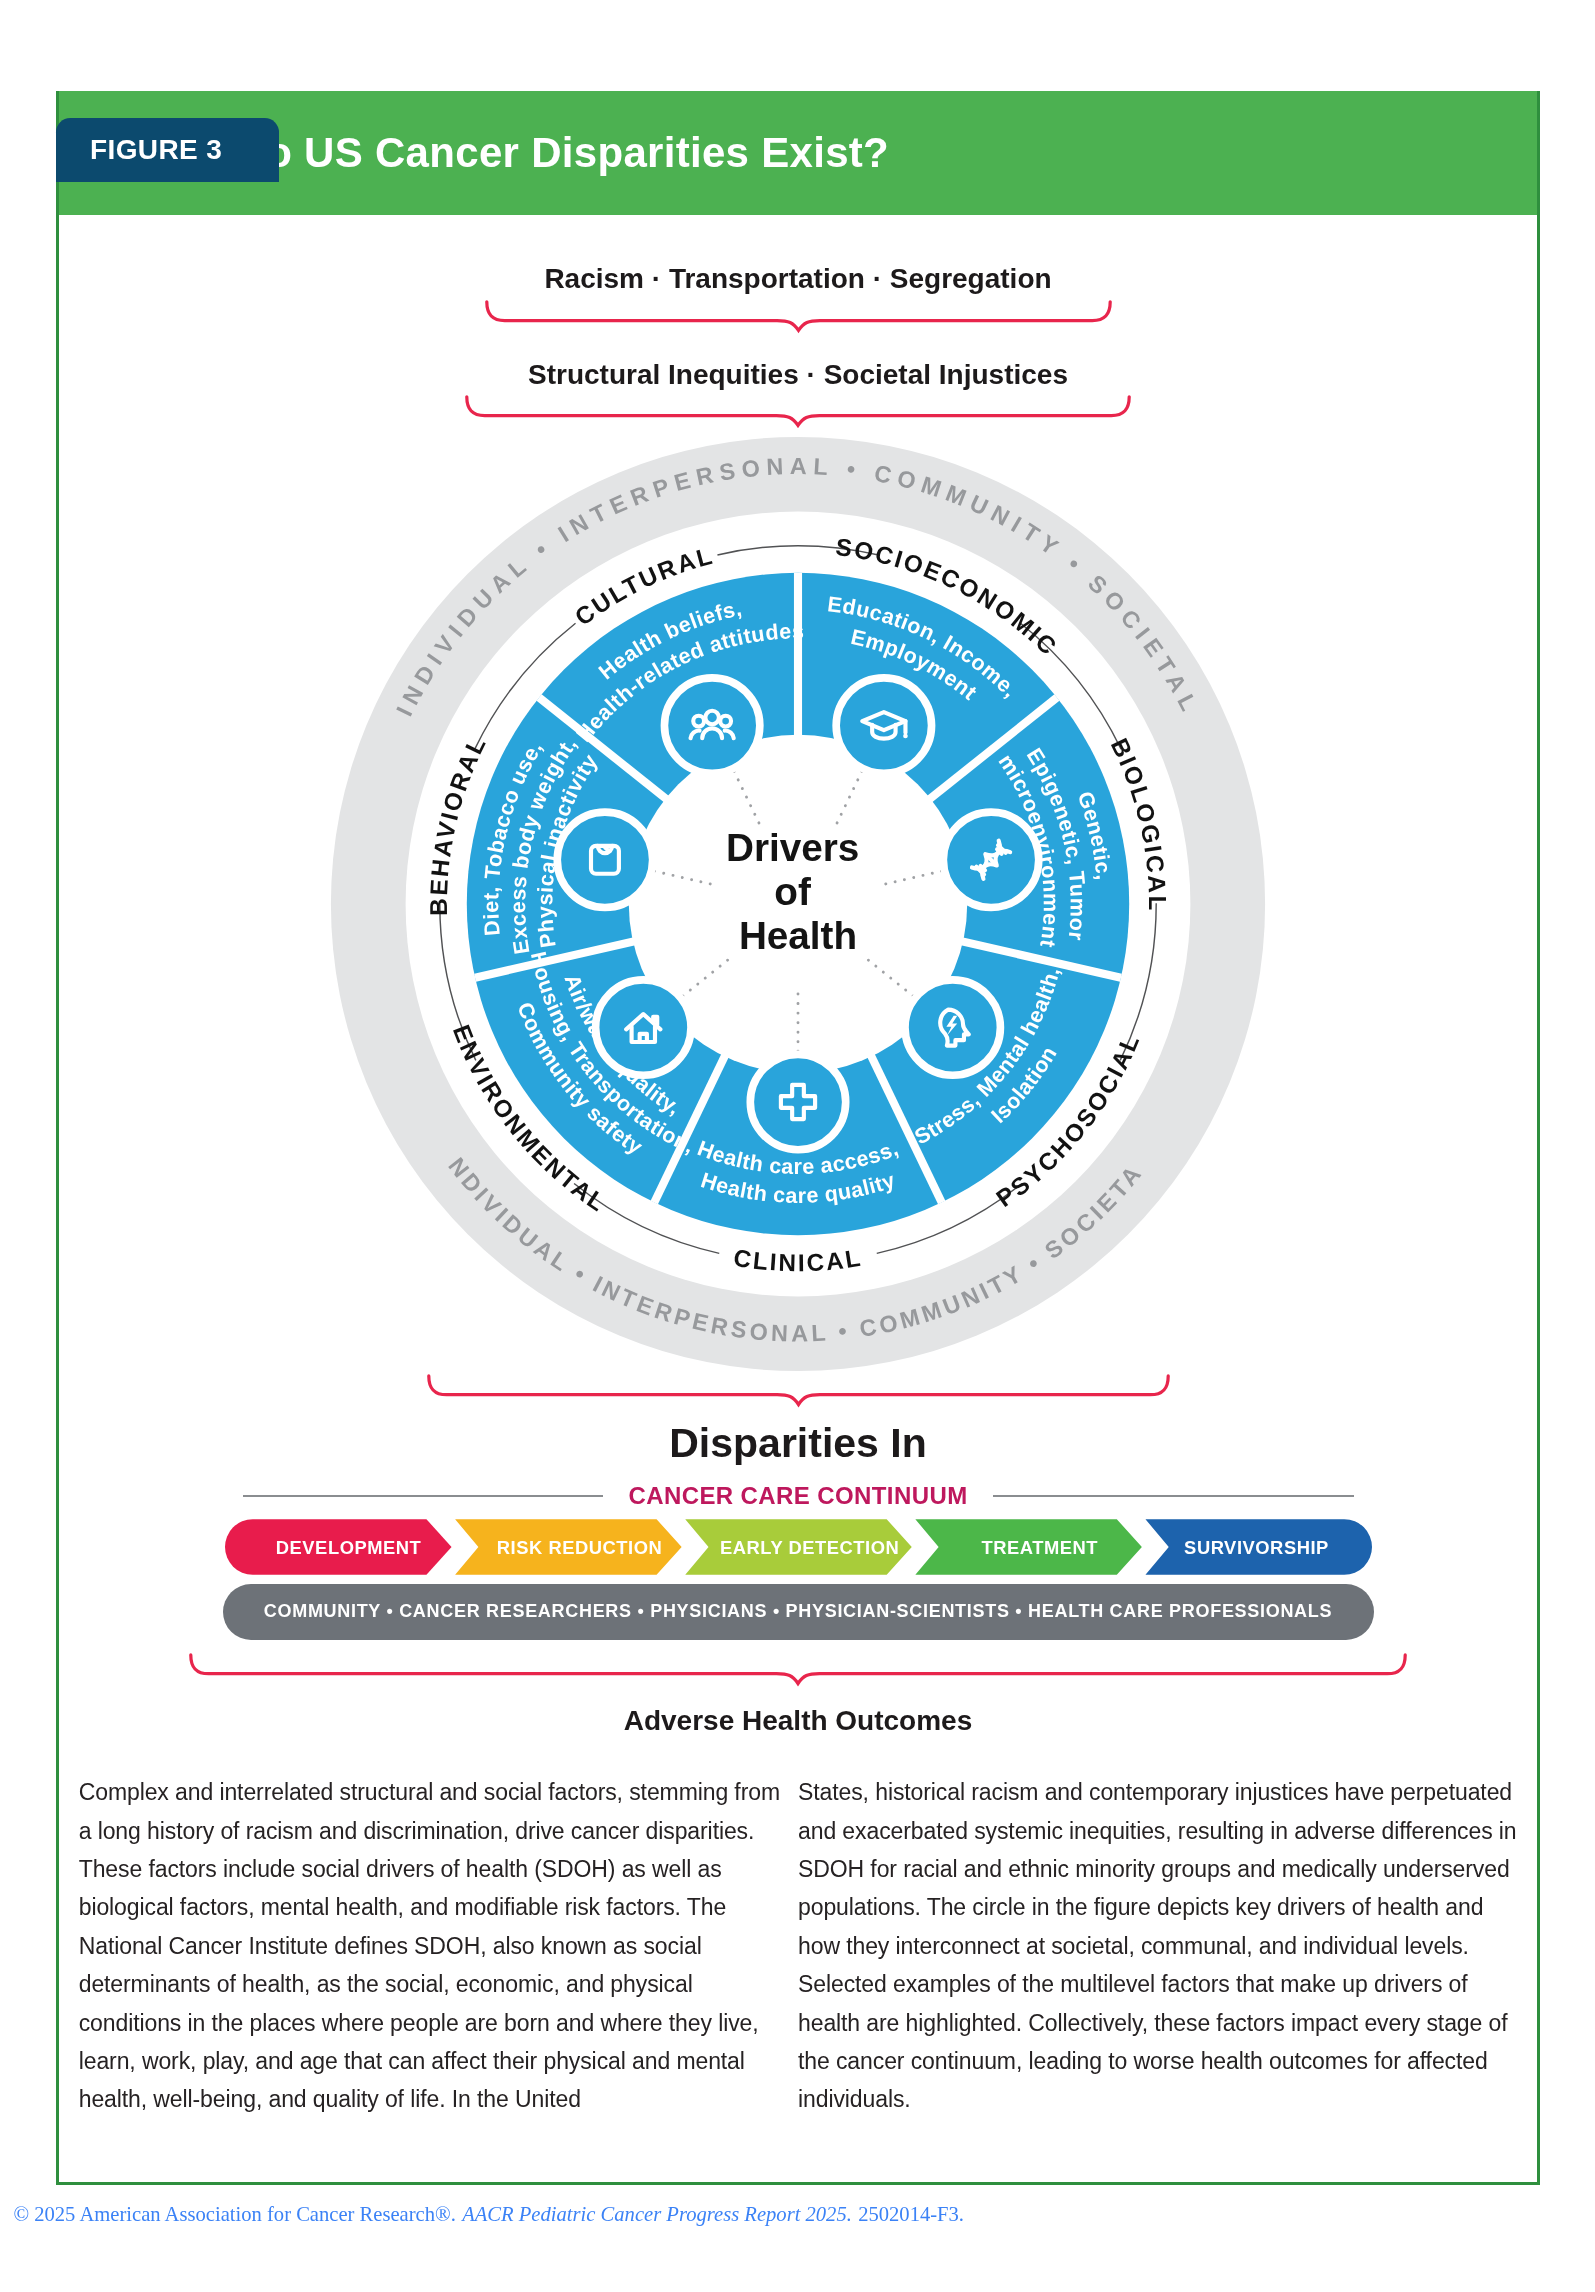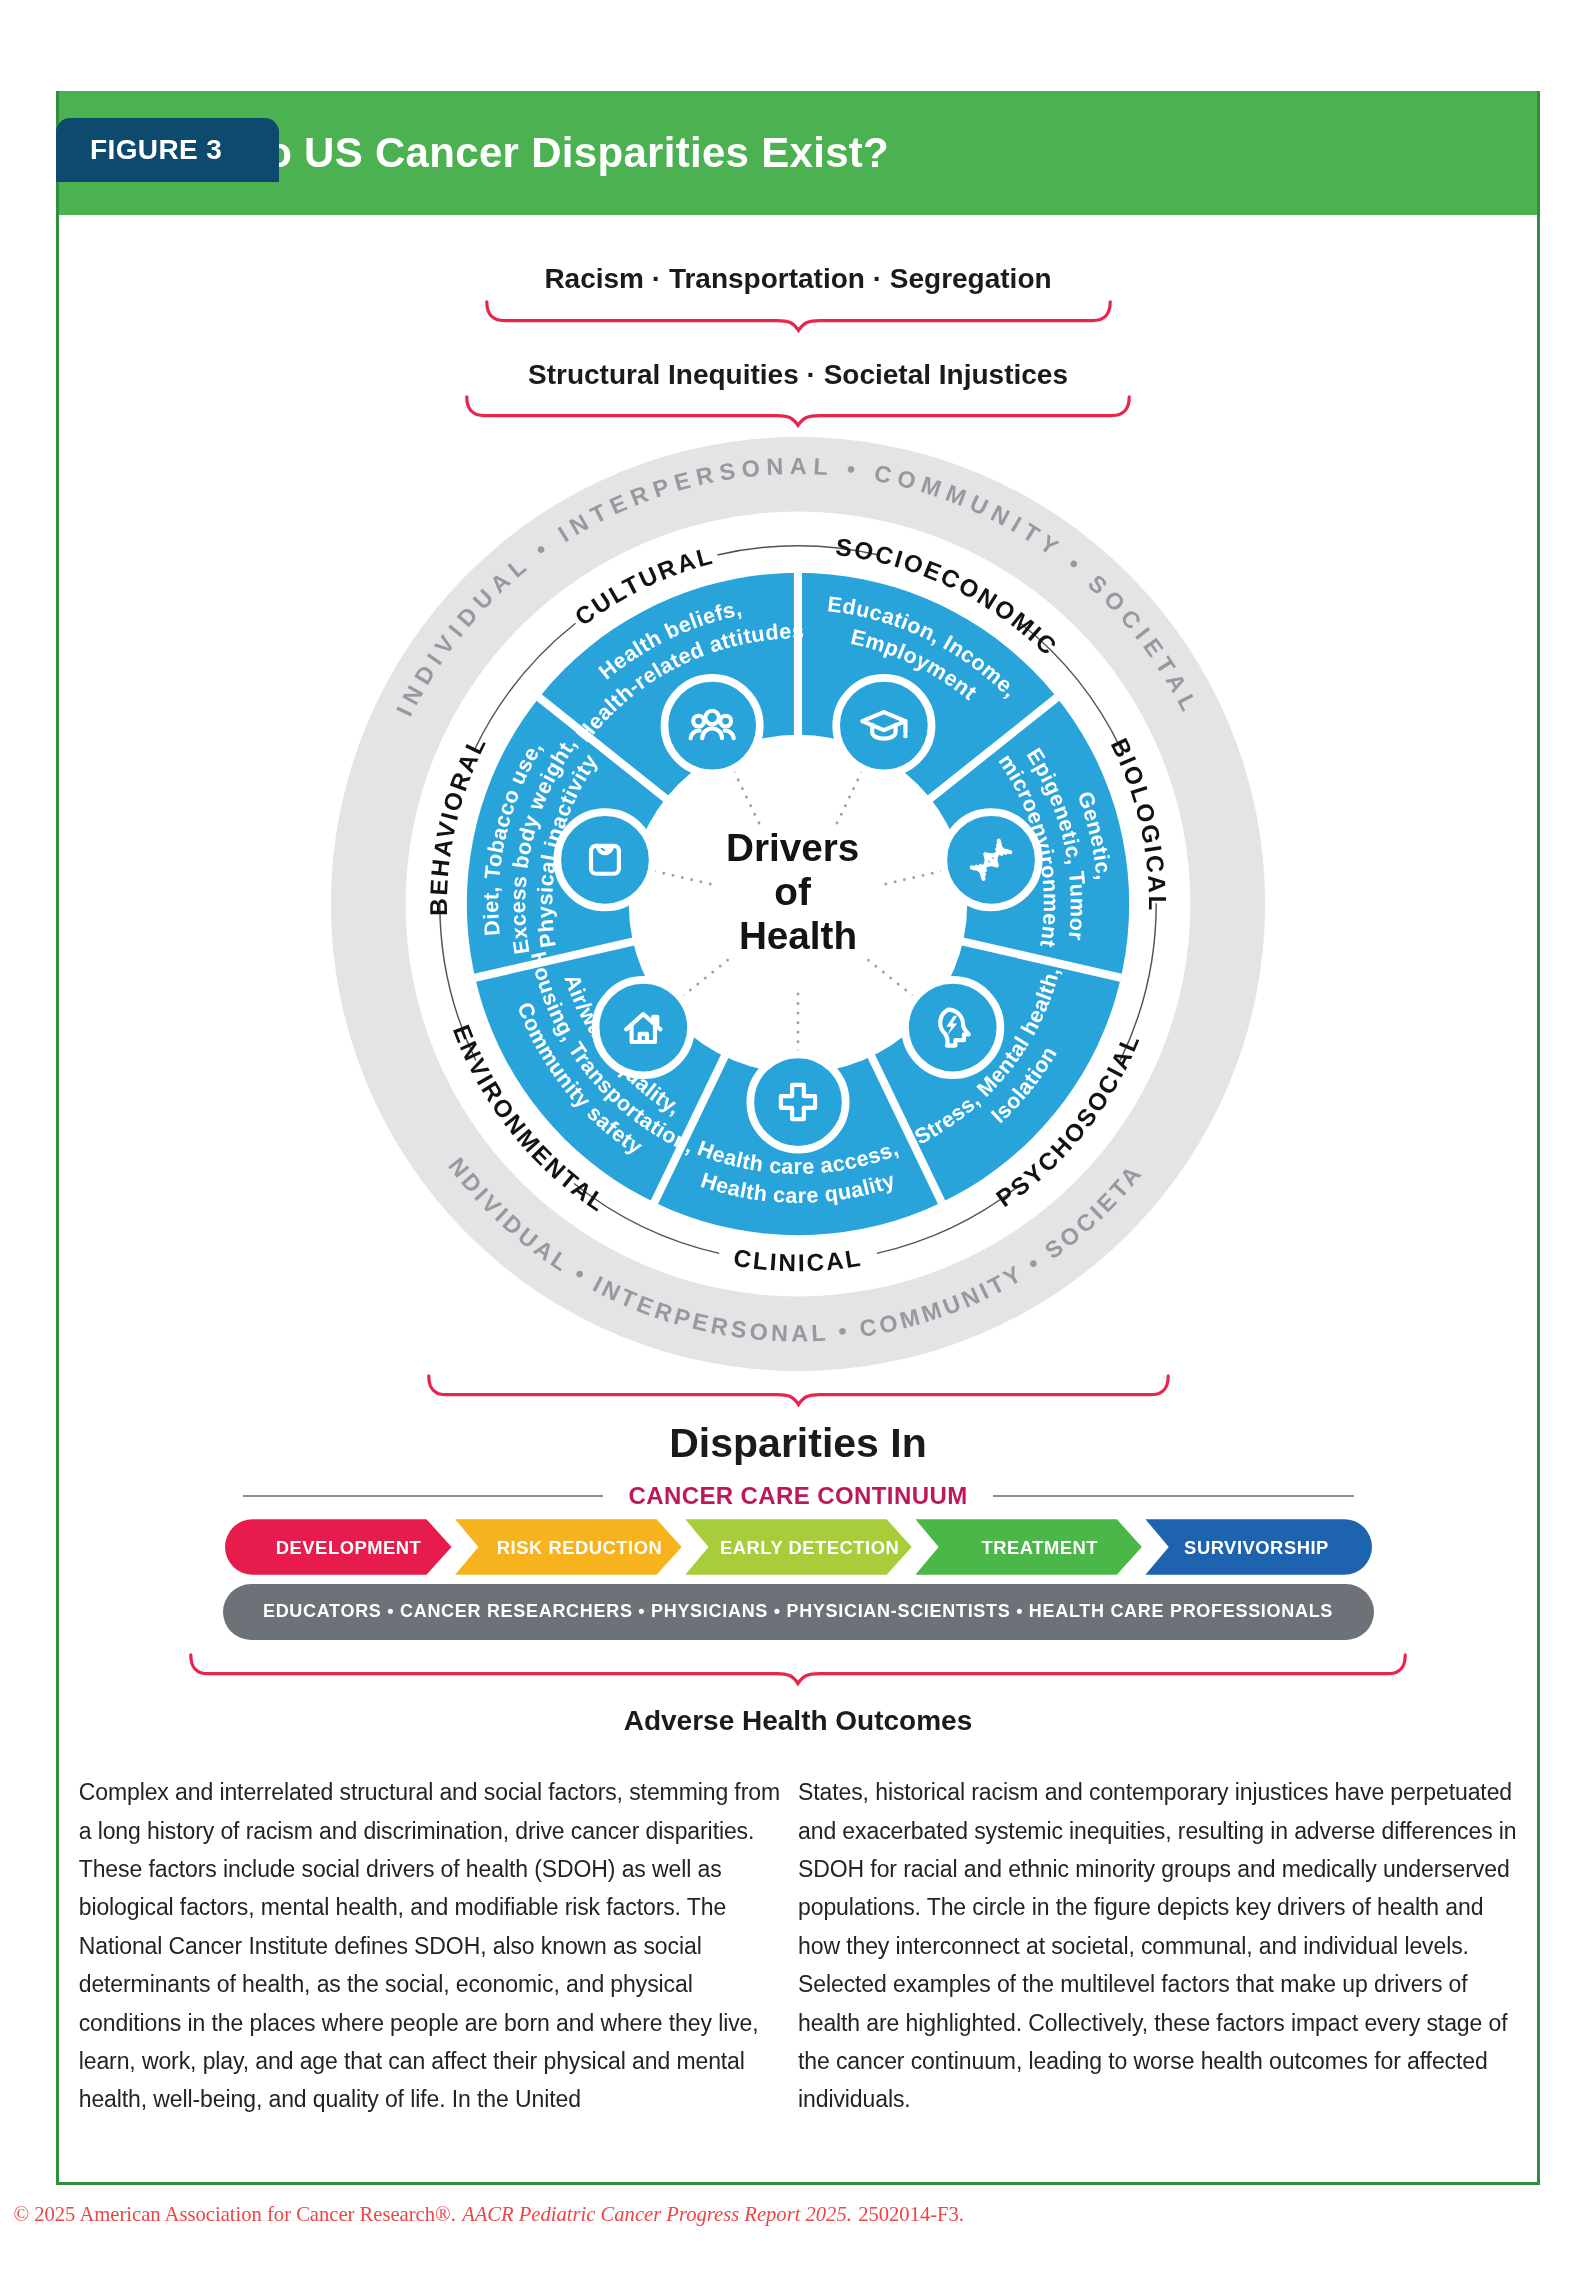--- a/index.html
+++ b/index.html
@@ -32,21 +32,21 @@
   .rule-line{flex:1;height:1.8px;background:#8A8D90;}
   .rule-text{white-space:nowrap;font-size:24px;font-weight:bold;letter-spacing:0.4px;color:#be185d;}
   .arrows{margin:9px auto 0 auto;display:block;}
   .stage-label{font-size:20.5px;font-weight:bold;fill:#fff;letter-spacing:.6px;text-anchor:middle;}
   .gray-bar{width:1151px;height:56px;margin:9px auto 0 auto;border-radius:28px;background:#6D7278;
             display:flex;align-items:center;justify-content:center;}
   .gray-bar span{color:#fff;font-size:18px;font-weight:bold;letter-spacing:0.7px;}
   .cols{display:flex;padding:0 19.7px;margin-top:36px;}
   .col{flex:1;font-size:23px;line-height:1.67;color:#262223;letter-spacing:-0.1px;}
   .footer{margin:18px 0 0 13.4px;font-family:"Liberation Serif","DejaVu Serif",serif;
-          font-size:20.6px;color:#ef4444;}
+          font-size:20.6px;color:#3b82f6;}
   .footer .it{font-style:italic;}
   .footer span{margin-right:6.3px;}
 </style>
 </head>
 <body>
 
 <div class="page">
 
   <div class="fig-tab" style="background-color: #0c4a6e;">
     <span>FIGURE 3</span>
@@ -276,21 +276,21 @@
           <text class="stage-label" x="139" y="39">TREATMENT</text>
         </g>
         <g transform="translate(1028,0)">
           <path d="M0 0 H222 A31 31 0 0 1 222 62 H0 L26 31 Z" fill="#1D63AD"></path>
           <text class="stage-label" x="124" y="39">SURVIVORSHIP</text>
         </g>
       </svg>
 
 
       <div class="gray-bar" style="background-color: rgb(109, 114, 120);">
-        <span>EDUCATORS  •  CANCER RESEARCHERS  •  PHYSICIANS  •  PHYSICIAN-SCIENTISTS  •  HEALTH CARE PROFESSIONALS</span>
+        <span>COMMUNITY  •  CANCER RESEARCHERS  •  PHYSICIANS  •  PHYSICIAN-SCIENTISTS  •  HEALTH CARE PROFESSIONALS</span>
       </div>
 
       <svg class="brace" style="margin-top:12.5px" width="1218" height="38" viewBox="0 0 1360 42">
         <path fill="none" stroke-width="3.6" stroke-linecap="round" d="M2 3 C2 17 8 24 22 24 L656 24 C669 24 674 26 680 35 C686 26 691 24 704 24 L1338 24 C1352 24 1358 17 1358 3" stroke="#E8254C"></path>
       </svg>
 
       <h2 class="big-heading" style="font-size:28px;margin-top:15px">Adverse Health Outcomes</h2>
 
       <div class="cols">
         <div class="col">Complex and interrelated structural and social factors, stemming from a long history of racism and discrimination, drive cancer disparities. These factors include social drivers of health (SDOH) as well as biological factors, mental health, and modifiable risk factors. The National Cancer Institute defines SDOH, also known as social determinants of health, as the social, economic, and physical conditions in the places where people are born and where they live, learn, work, play, and age that can affect their physical and mental health, well-being, and quality of life. In the United</div>

